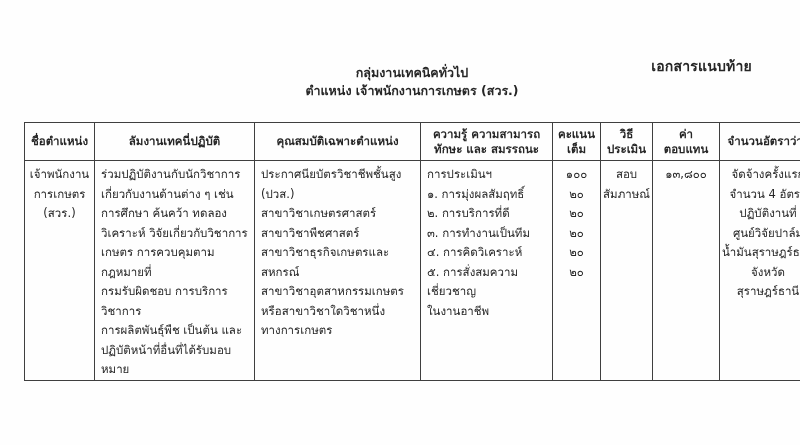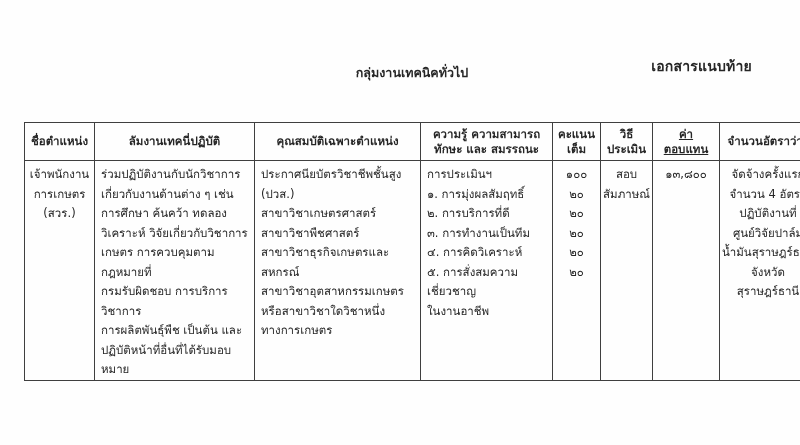--- a/index.html
+++ b/index.html
@@ -66,32 +66,33 @@
     white-space: pre-line;
     line-height: 19.5px;
   }
   .center-col { text-align: center; padding-left: 0 !important; padding-right: 0 !important; }
   .col-w0 { width: 70px; }
   .col-w1 { width: 160px; }
   .col-w2 { width: 166px; margin-left: 28px; }
   .col-w3 { width: 132px; }
   .col-w4 { width: 48px; }
   .col-w5 { width: 52px; }
-  .col-w6 { width: 67px; text-decoration: underline; }
+  .col-w6 { width: 67px; }
   .col-w7 { width: 97px; }
 </style>
 </head>
 <body>
 
 <div class="page">
 
   <div class="corner-note">เอกสารแนบท้าย</div>
 
   <div class="title-block">
     <div class="title-line">กลุ่มงานเทคนิคทั่วไป</div>
+    <div class="title-line">ตำแหน่ง เจ้าพนักงานการเกษตร (สวร.)</div>
   </div>
 
   <table class="doc-table">
     <thead>
       <tr>
         <th class="col-w0">ชื่อตำแหน่ง</th>
         <th class="col-w1">ลัมงานเทคนี่ปฏิบัติ</th>
         <th class="col-w2">คุณสมบัติเฉพาะตำแหน่ง</th>
         <th class="col-w3">ความรู้ ความสามารถ
 ทักษะ และ สมรรถนะ</th>

